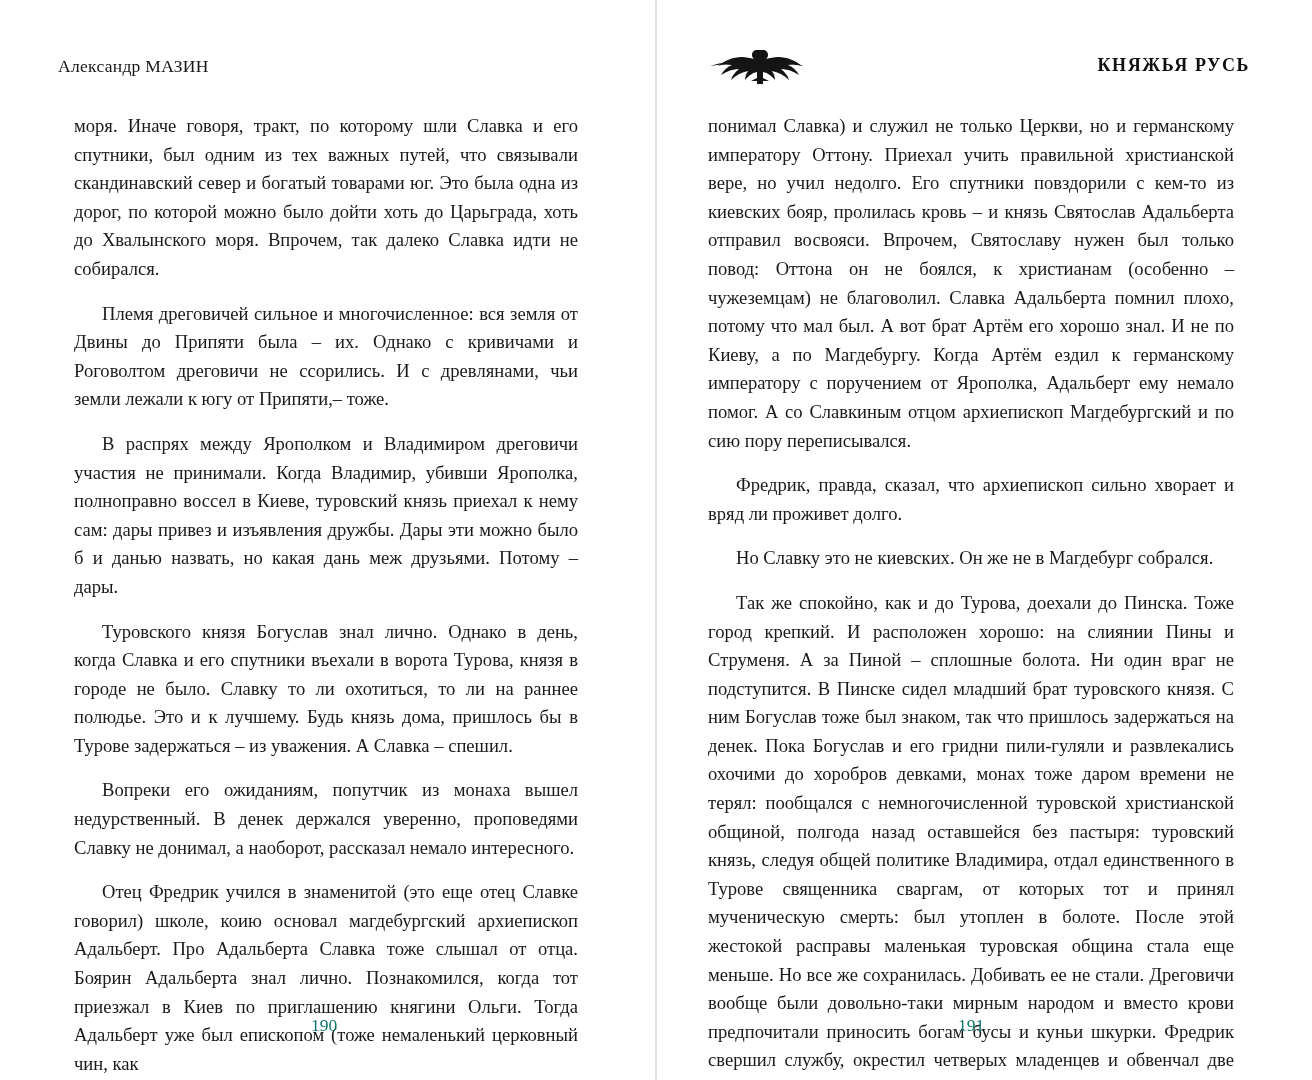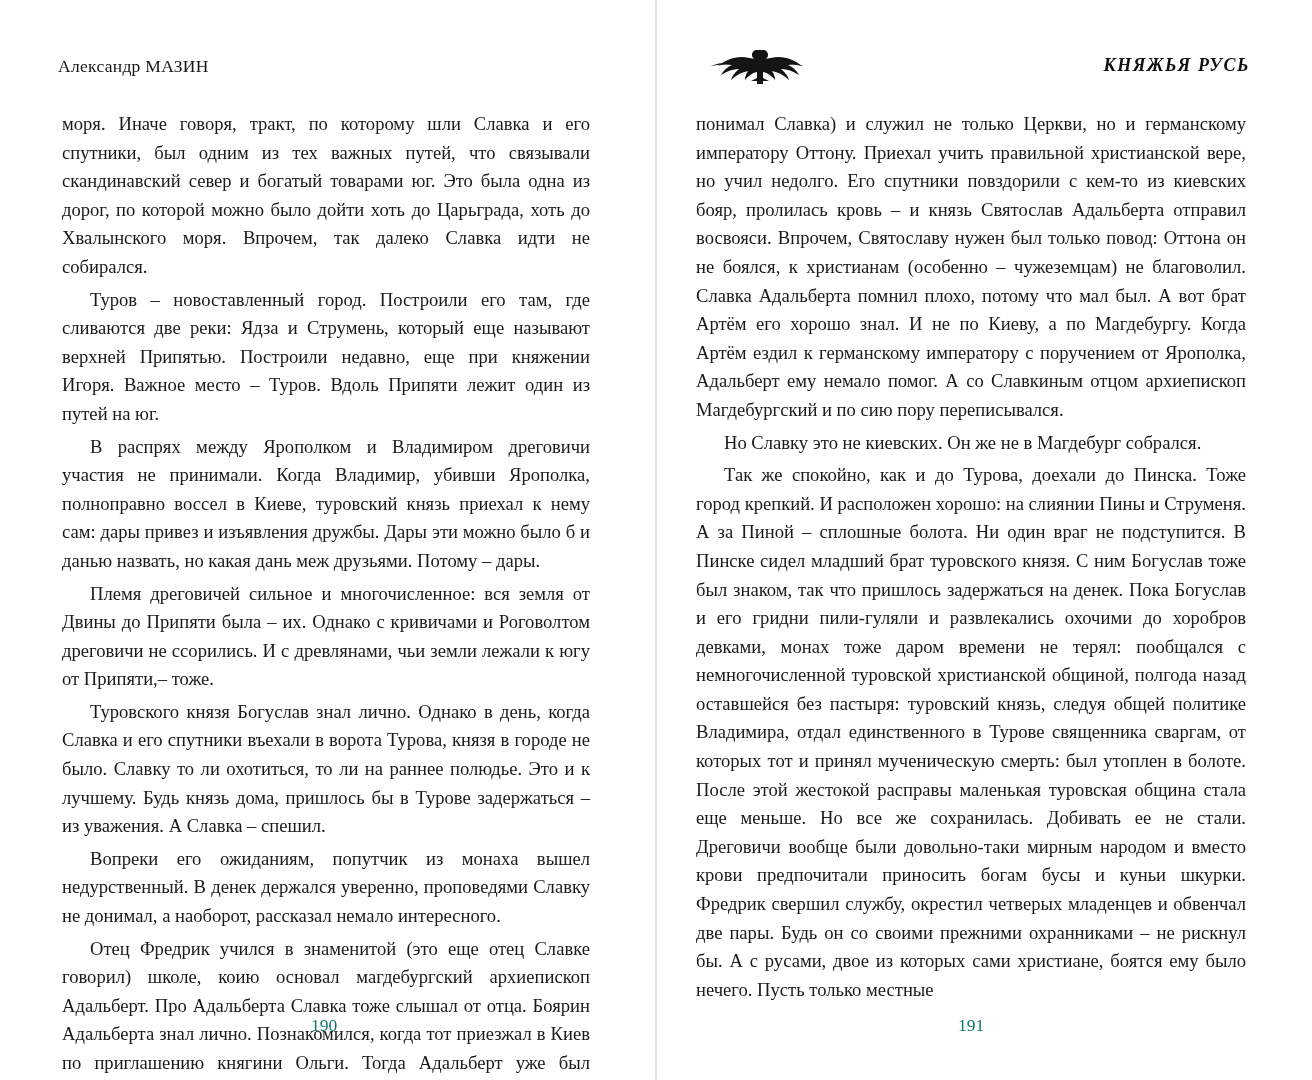--- a/index.html
+++ b/index.html
@@ -55,39 +55,38 @@
     color: #161616;
     padding-top: 16px;
   }
   .rh-right {
     margin-left: auto;
     padding-top: 15px;
     font-size: 18px;
     font-weight: bold;
     letter-spacing: 1.6px;
     color: #111;
-    font-style: italic;
   }
   .ornament {
     position: absolute;
     left: 0;
     top: 4px;
     width: 130px;
     height: 40px;
   }
   .text-col {
     margin-top: 14px;
     text-align: justify;
     text-justify: inter-word;
     font-size: 18.6px;
     line-height: 28.6px;
     hyphens: manual;
   }
   .text-col p {
-    margin: 4px;
+    margin: 16px;
     text-indent: 28px;
   }
   .text-col p.noindent {
     text-indent: 0;
   }
   .folio {
     position: absolute;
     bottom: 44px;
     width: 100%;
     left: 0;
@@ -102,23 +101,22 @@
 <body>
 
 <div class="spread">
 
   <div class="page page-left">
     <div class="running-head">
       <div class="rh-left">Александр МАЗИН</div>
     </div>
     <div class="text-col">
       <p class="noindent">моря. Иначе говоря, тракт, по которому шли Славка и его спутники, был одним из тех важных путей, что связывали скандинавский север и богатый товарами юг. Это была одна из дорог, по которой можно было дойти хоть до Царьграда, хоть до Хвалынского моря. Впрочем, так далеко Славка идти не собирался.</p>
-      <p>Туров – новоставленный город. Построили его там, где сливаются две реки: Ядза и Струмень, который еще называют верхней Припятью. Построили недавно, еще при княжении Игоря. Важное место – Туров. Вдоль Припяти лежит один из путей на юг.</p>
+      <p>Племя дреговичей сильное и многочисленное: вся земля от Двины до Припяти была – их. Однако с кривичами и Роговолтом дреговичи не ссорились. И с древлянами, чьи земли лежали к югу от Припяти,– тоже.</p>
       <p>В распрях между Ярополком и Владимиром дреговичи участия не принимали. Когда Владимир, убивши Ярополка, полноправно воссел в Киеве, туровский князь приехал к нему сам: дары привез и изъявления дружбы. Дары эти можно было б и данью назвать, но какая дань меж друзьями. Потому – дары.</p>
-      <p>Племя дреговичей сильное и многочисленное: вся земля от Двины до Припяти была – их. Однако с кривичами и Роговолтом дреговичи не ссорились. И с древлянами, чьи земли лежали к югу от Припяти,– тоже.</p>
       <p>Туровского князя Богуслав знал лично. Однако в день, когда Славка и его спутники въехали в ворота Турова, князя в городе не было. Славку то ли охотиться, то ли на раннее полюдье. Это и к лучшему. Будь князь дома, пришлось бы в Турове задержаться – из уважения. А Славка – спешил.</p>
       <p>Вопреки его ожиданиям, попутчик из монаха вышел недурственный. В денек держался уверенно, проповедями Славку не донимал, а наоборот, рассказал немало интересного.</p>
       <p>Отец Фредрик учился в знаменитой (это еще отец Славке говорил) школе, коию основал магдебургский архиепископ Адальберт. Про Адальберта Славка тоже слышал от отца. Боярин Адальберта знал лично. Познакомился, когда тот приезжал в Киев по приглашению княгини Ольги. Тогда Адальберт уже был епископом (тоже немаленький церковный чин, как</p>
     </div>
     <div class="folio">190</div>
   </div>
 
   <div class="gutter"></div>
 
   <div class="page page-right">
@@ -129,19 +127,20 @@
             <path d="M65 6 c-3 0 -5 2 -5 5 c0 2 1 3 2 4 c-4 -1 -8 -2 -12 -2 c-10 0 -18 4 -24 9 c5 -2 10 -2 14 -1 c-5 2 -9 6 -11 10 c6 -4 12 -6 18 -6 c-4 3 -7 7 -8 11 c5 -5 11 -8 17 -9 c-2 3 -3 6 -3 9 c3 -4 7 -7 12 -8 l0 6 l-6 3 l6 0 l0 3 l6 0 l0 -3 l6 0 l-6 -3 l0 -6 c5 1 9 4 12 8 c0 -3 -1 -6 -3 -9 c6 1 12 4 17 9 c-1 -4 -4 -8 -8 -11 c6 0 12 2 18 6 c-2 -4 -6 -8 -11 -10 c4 -1 9 -1 14 1 c-6 -5 -14 -9 -24 -9 c-4 0 -8 1 -12 2 c1 -1 2 -2 2 -4 c0 -3 -2 -5 -5 -5 z"></path>
             <path d="M18 22 c8 -3 16 -4 22 -3 l0 2 c-7 -1 -15 0 -22 1 z"></path>
             <path d="M112 22 c-8 -3 -16 -4 -22 -3 l0 2 c7 -1 15 0 22 1 z"></path>
           </g>
         </svg>
       </span>
       <div class="rh-right">КНЯЖЬЯ РУСЬ</div>
     </div>
     <div class="text-col">
       <p class="noindent">понимал Славка) и служил не только Церкви, но и германскому императору Оттону. Приехал учить правильной христианской вере, но учил недолго. Его спутники повздорили с кем-то из киевских бояр, пролилась кровь – и князь Святослав Адальберта отправил восвояси. Впрочем, Святославу нужен был только повод: Оттона он не боялся, к христианам (особенно – чужеземцам) не благоволил. Славка Адальберта помнил плохо, потому что мал был. А вот брат Артём его хорошо знал. И не по Киеву, а по Магдебургу. Когда Артём ездил к германскому императору с поручением от Ярополка, Адальберт ему немало помог. А со Славкиным отцом архиепископ Магдебургский и по сию пору переписывался.</p>
+      <p>Фредрик, правда, сказал, что архиепископ сильно хворает и вряд ли проживет долго.</p>
       <p>Но Славку это не киевских. Он же не в Магдебург собрался.</p>
       <p>Так же спокойно, как и до Турова, доехали до Пинска. Тоже город крепкий. И расположен хорошо: на слиянии Пины и Струменя. А за Пиной – сплошные болота. Ни один враг не подступится. В Пинске сидел младший брат туровского князя. С ним Богуслав тоже был знаком, так что пришлось задержаться на денек. Пока Богуслав и его гридни пили-гуляли и развлекались охочими до хоробров девками, монах тоже даром времени не терял: пообщался с немногочисленной туровской христианской общиной, полгода назад оставшейся без пастыря: туровский князь, следуя общей политике Владимира, отдал единственного в Турове священника сваргам, от которых тот и принял мученическую смерть: был утоплен в болоте. После этой жестокой расправы маленькая туровская община стала еще меньше. Но все же сохранилась. Добивать ее не стали. Дреговичи вообще были довольно-таки мирным народом и вместо крови предпочитали приносить богам бусы и куньи шкурки. Фредрик свершил службу, окрестил четверых младенцев и обвенчал две пары. Будь он со своими прежними охранниками – не рискнул бы. А с русами, двое из которых сами христиане, боятся ему было нечего. Пусть только местные</p>
     </div>
     <div class="folio">191</div>
   </div>
 
 </div>
 
 </body></html>

